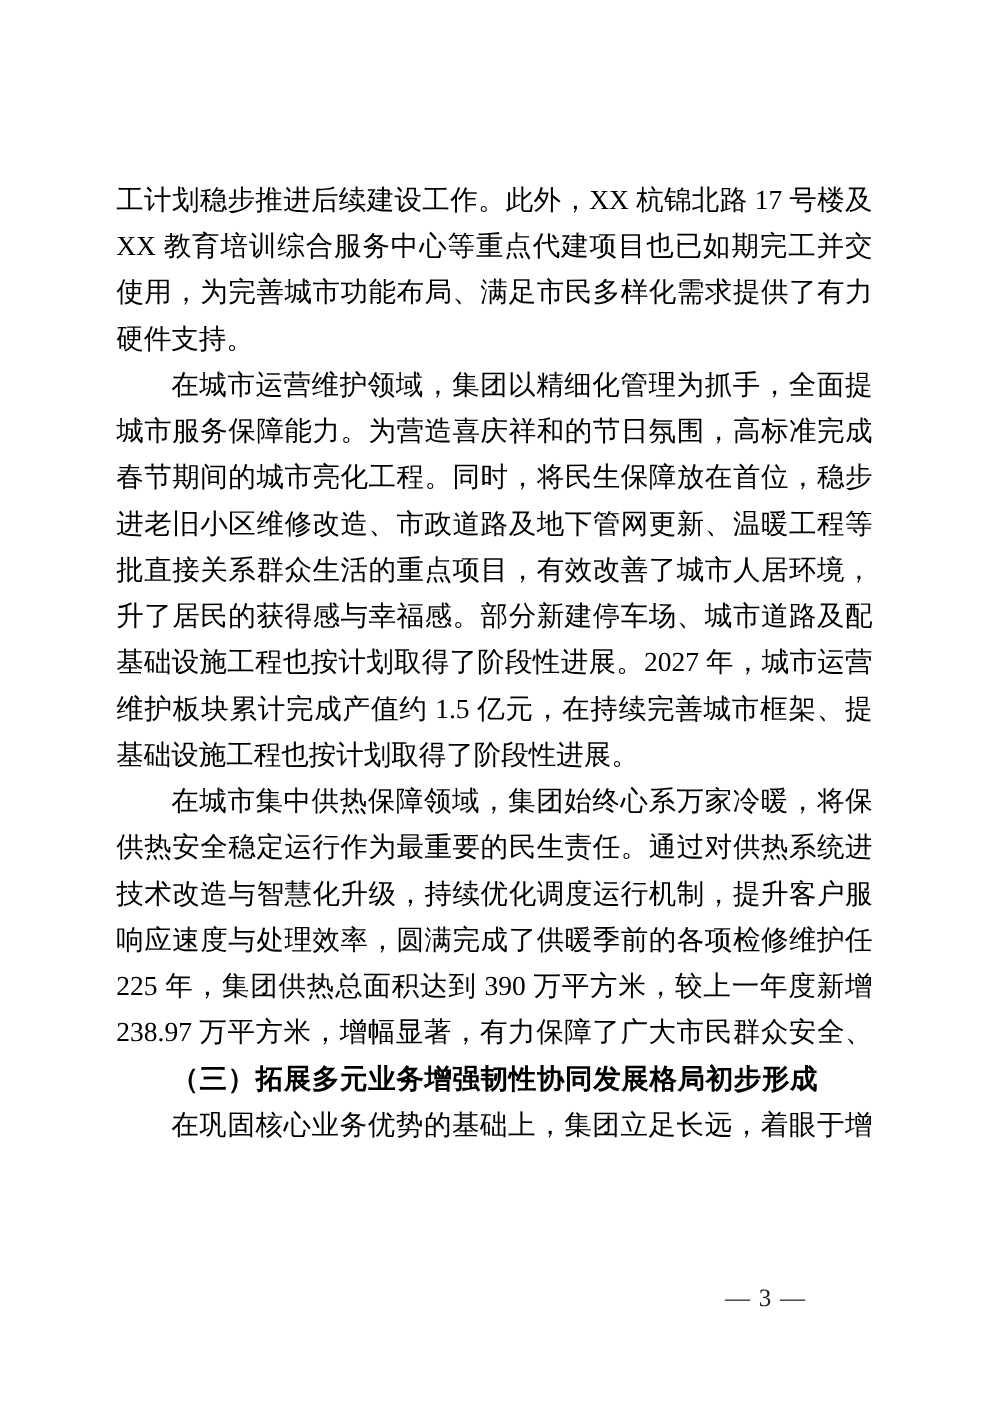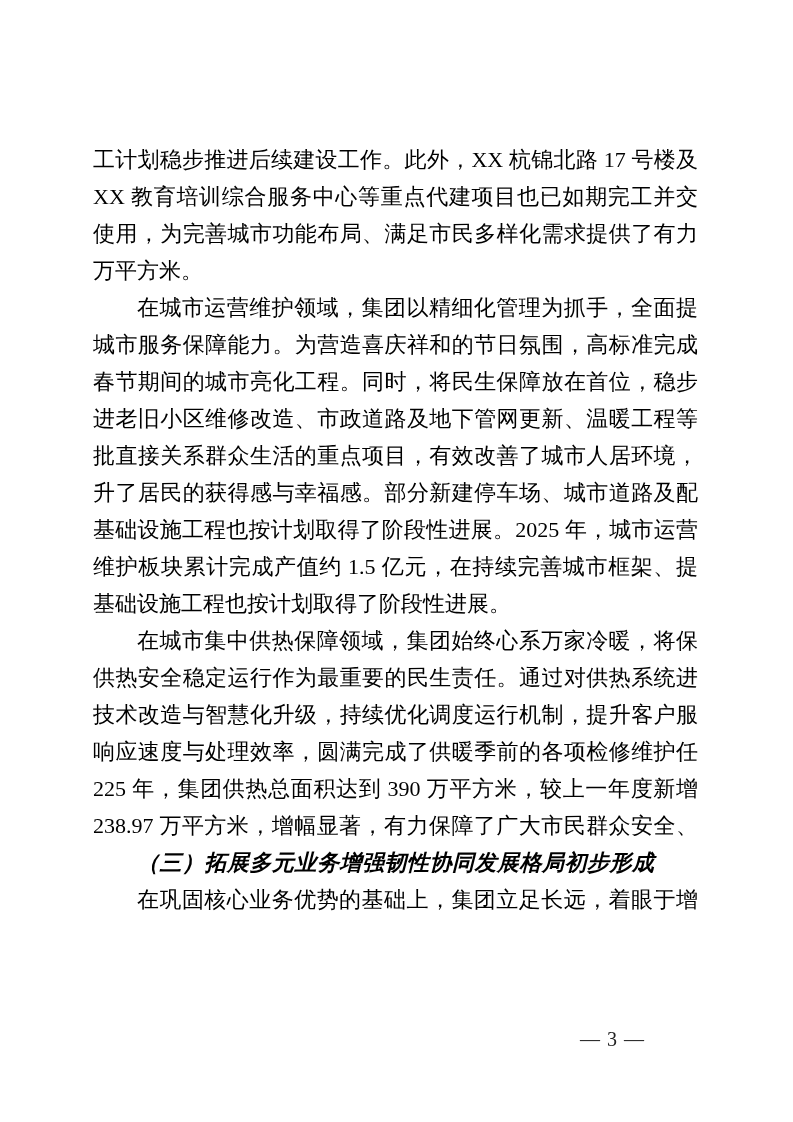--- a/index.html
+++ b/index.html
@@ -37,50 +37,49 @@
     text-align: justify;
     text-align-last: justify;
     text-justify: inter-character;
   }
   .line.indent {
     text-indent: 44px;
   }
   .paragraph.heading .line {
     font-weight: bold;
     letter-spacing: 0.5px;
-    font-style: italic;
   }
   .footer {
     position: absolute;
     top: 1028px;
     right: 125px;
     font-size: 20px;
     letter-spacing: 1px;
     color: #222222;
   }
 </style>
 </head>
 <body>
 
 <div class="page">
   <div class="text-block">
       <div class="paragraph">
         <div class="line justify">工计划稳步推进后续建设工作。此外，XX 杭锦北路 17 号楼及</div>
         <div class="line justify">XX 教育培训综合服务中心等重点代建项目也已如期完工并交付</div>
         <div class="line justify">使用，为完善城市功能布局、满足市民多样化需求提供了有力的</div>
-        <div class="line">万平方米。</div>
+        <div class="line">硬件支持。</div>
       </div>
       <div class="paragraph">
         <div class="line justify indent">在城市运营维护领域，集团以精细化管理为抓手，全面提升</div>
         <div class="line justify">城市服务保障能力。为营造喜庆祥和的节日氛围，高标准完成了</div>
         <div class="line justify">春节期间的城市亮化工程。同时，将民生保障放在首位，稳步推</div>
         <div class="line justify">进老旧小区维修改造、市政道路及地下管网更新、温暖工程等一</div>
         <div class="line justify">批直接关系群众生活的重点项目，有效改善了城市人居环境，提</div>
         <div class="line justify">升了居民的获得感与幸福感。部分新建停车场、城市道路及配套</div>
-        <div class="line justify">基础设施工程也按计划取得了阶段性进展。2025 年，城市运营</div>
+        <div class="line justify">基础设施工程也按计划取得了阶段性进展。2027 年，城市运营</div>
         <div class="line justify">维护板块累计完成产值约 1.5 亿元，在持续完善城市框架、提升</div>
         <div class="line">基础设施工程也按计划取得了阶段性进展。</div>
       </div>
       <div class="paragraph">
         <div class="line justify indent">在城市集中供热保障领域，集团始终心系万家冷暖，将保障</div>
         <div class="line justify">供热安全稳定运行作为最重要的民生责任。通过对供热系统进行</div>
         <div class="line justify">技术改造与智慧化升级，持续优化调度运行机制，提升客户服务</div>
         <div class="line justify">响应速度与处理效率，圆满完成了供暖季前的各项检修维护任务。</div>
         <div class="line justify">225 年，集团供热总面积达到 390 万平方米，较上一年度新增</div>
         <div class="line justify">238.97 万平方米，增幅显著，有力保障了广大市民群众安全、温</div>

